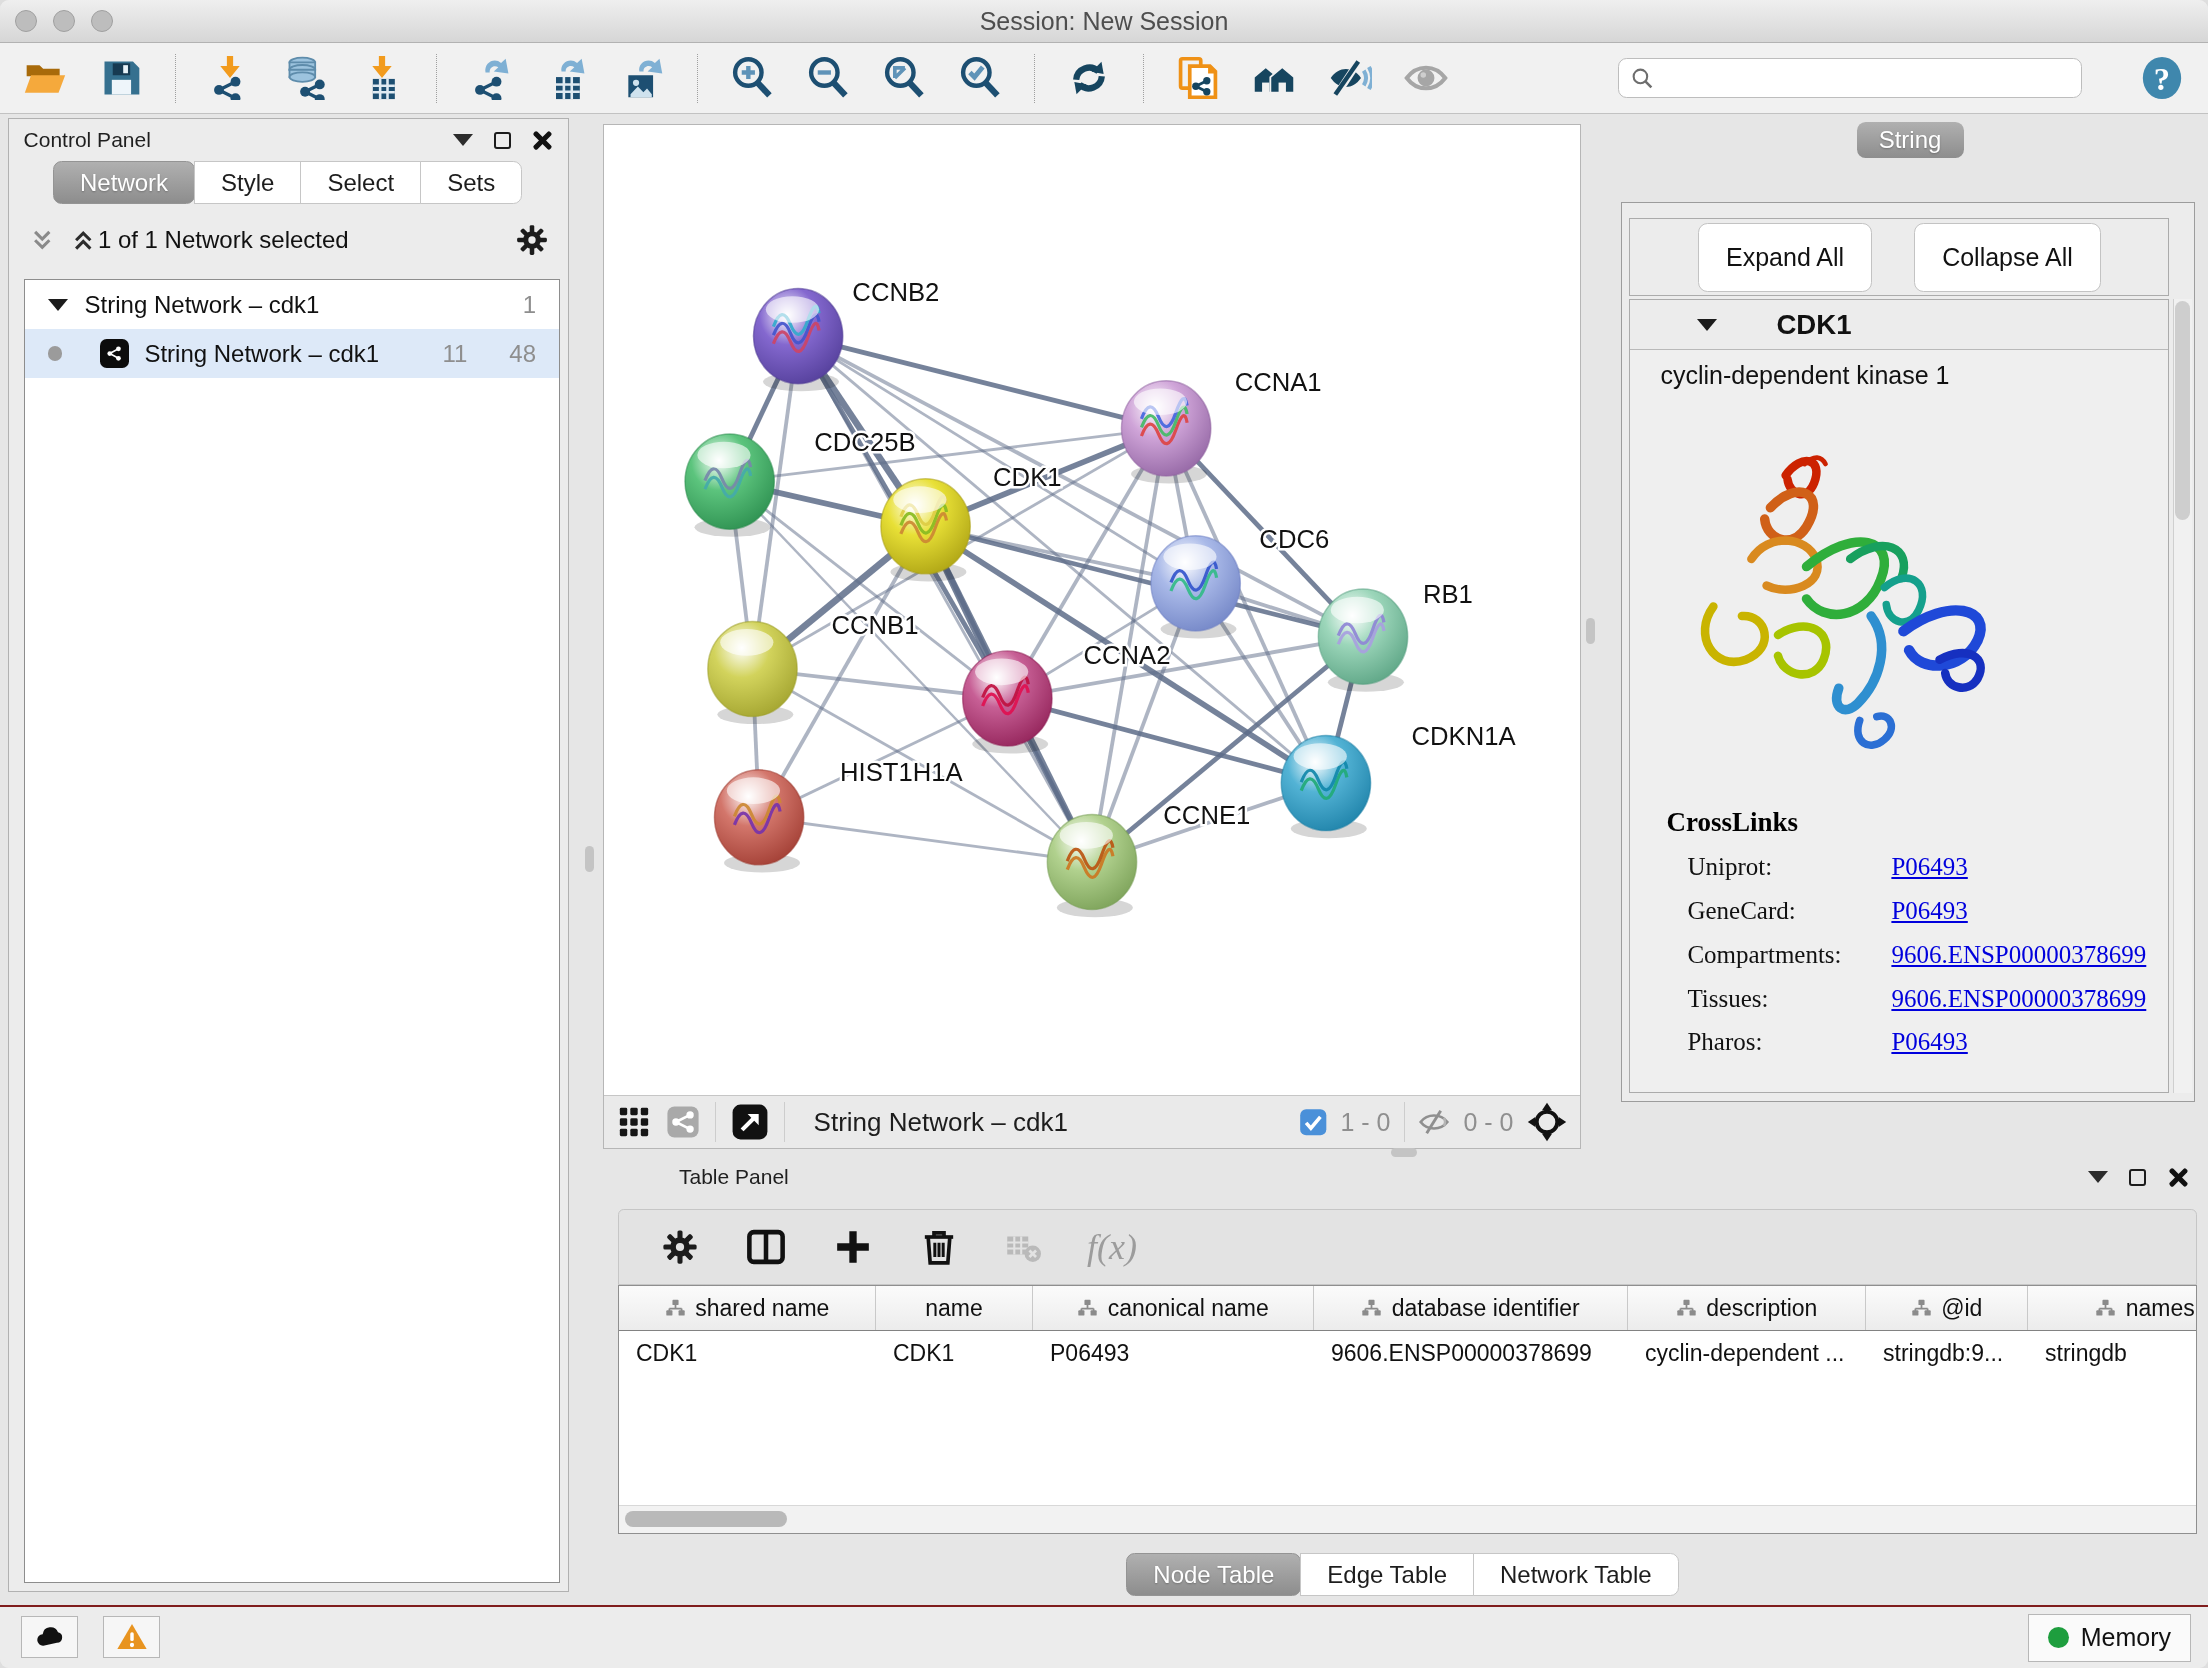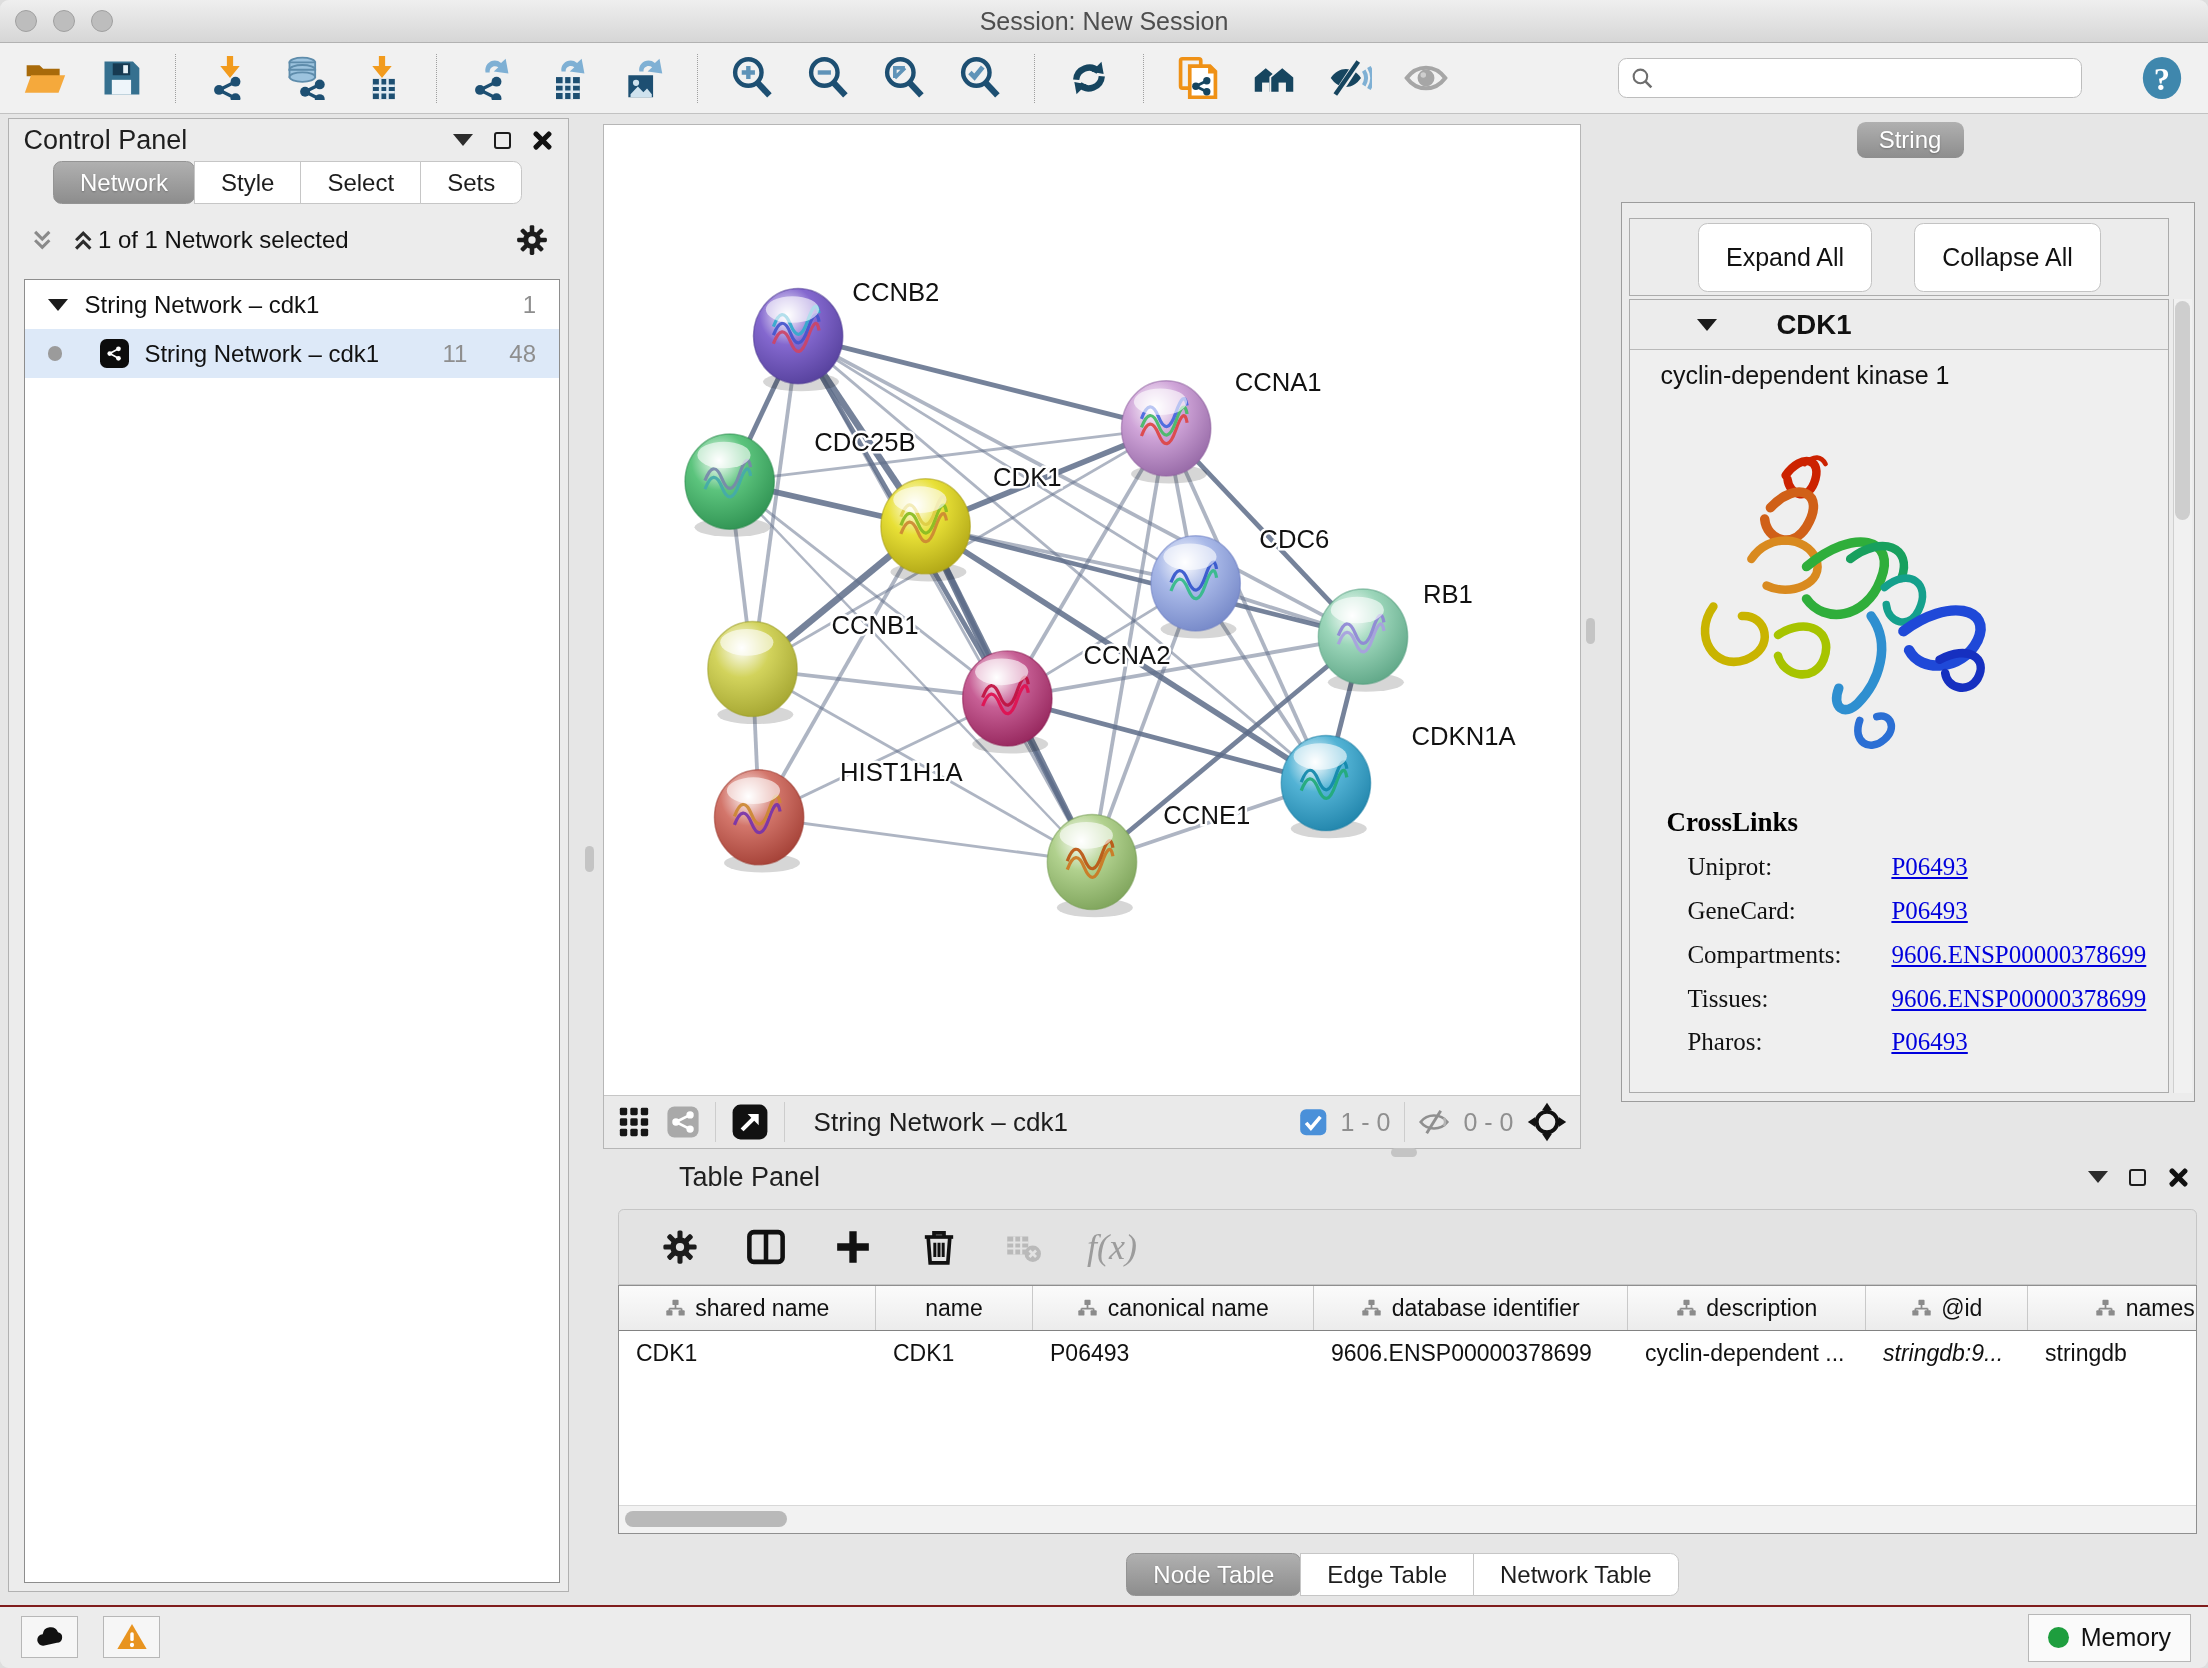--- a/index.html
+++ b/index.html
@@ -18,21 +18,21 @@
     border-bottom:1px solid #c2c2c2;display:flex;align-items:center;padding:0 23px;box-sizing:border-box;gap:32px;}
   .tbico{width:44px;height:44px;display:block;cursor:pointer;flex:0 0 auto;}
   .tbico svg{width:100%;height:100%;display:block;}
   .tsep{width:0;height:49px;border-left:1.9px dotted #9f9f9f;flex:0 0 auto;}
   .search{margin-left:auto;display:flex;align-items:center;width:464px;height:40px;background:#fff;
     border:1px solid #bdbdbd;border-radius:8.6px;padding:0 11.4px;gap:9.5px;box-sizing:border-box;}
   .search input{border:none;outline:none;font-size:23px;flex:1;font-family:"Liberation Sans",sans-serif;background:transparent;}
   .helpbtn{width:46px;height:46px;margin-left:25px;flex:0 0 auto;}
 
   
-  .panel-title-row{height:42px;display:flex;align-items:center;padding:0 15px;font-size:27px;color:#1f1f1f;}
+  .panel-title-row{height:42px;display:flex;align-items:center;padding:0 15px;font-size:21px;color:#1f1f1f;}
   .win-controls{margin-left:auto;display:flex;align-items:center;gap:21px;}
   .ctl-min{width:0;height:0;border-left:10.5px solid transparent;border-right:10.5px solid transparent;border-top:12.4px solid #2c2c2c;}
   .ctl-float{width:17px;height:17px;border:2.9px solid #1c1c1c;border-radius:2.9px;background:transparent;box-sizing:border-box;}
   .ctl-close{position:relative;width:21px;height:21px;}
   .ctl-close::before,.ctl-close::after{content:"";position:absolute;left:8.6px;top:-1px;width:4.8px;height:23px;background:#111;border-radius:1.9px;}
   .ctl-close::before{transform:rotate(45deg);} .ctl-close::after{transform:rotate(-45deg);}
 
   .tabs{display:flex;justify-content:center;}
   .tab{font-size:24px;padding:6.7px 26px;background:#fff;border:1px solid #c6c6c6;color:#1d1d1d;margin-left:-1px;cursor:pointer;}
   .tab:first-child{border-radius:8.6px 0 0 8.6px;}
@@ -814,21 +814,21 @@
             <span>namespace</span>
           </div>
         </div>
       <div id="table-body">
           <div class="trow">
             <div class="td" style="width: 257px;">CDK1</div>
             <div class="td" style="width: 157px;">CDK1</div>
             <div class="td" style="width: 281px;">P06493</div>
             <div class="td" style="width: 314px;">9606.ENSP00000378699</div>
             <div class="td" style="width: 238px;">cyclin-dependent ...</div>
-            <div class="td" style="width: 162px; font-style: italic;">stringdb:9...</div>
+            <div class="td" style="width: 162px;">stringdb:9...</div>
             <div class="td" style="width: 285px;">stringdb</div>
           </div>
         </div>
       <div class="hscroll">
           <div class="hthumb"></div>
         </div>
     </div>
     <div class="tp-tabs tabs" id="tp-tabs">
         <span class="tab sel">Node Table</span>
         <span class="tab">Edge Table</span>

